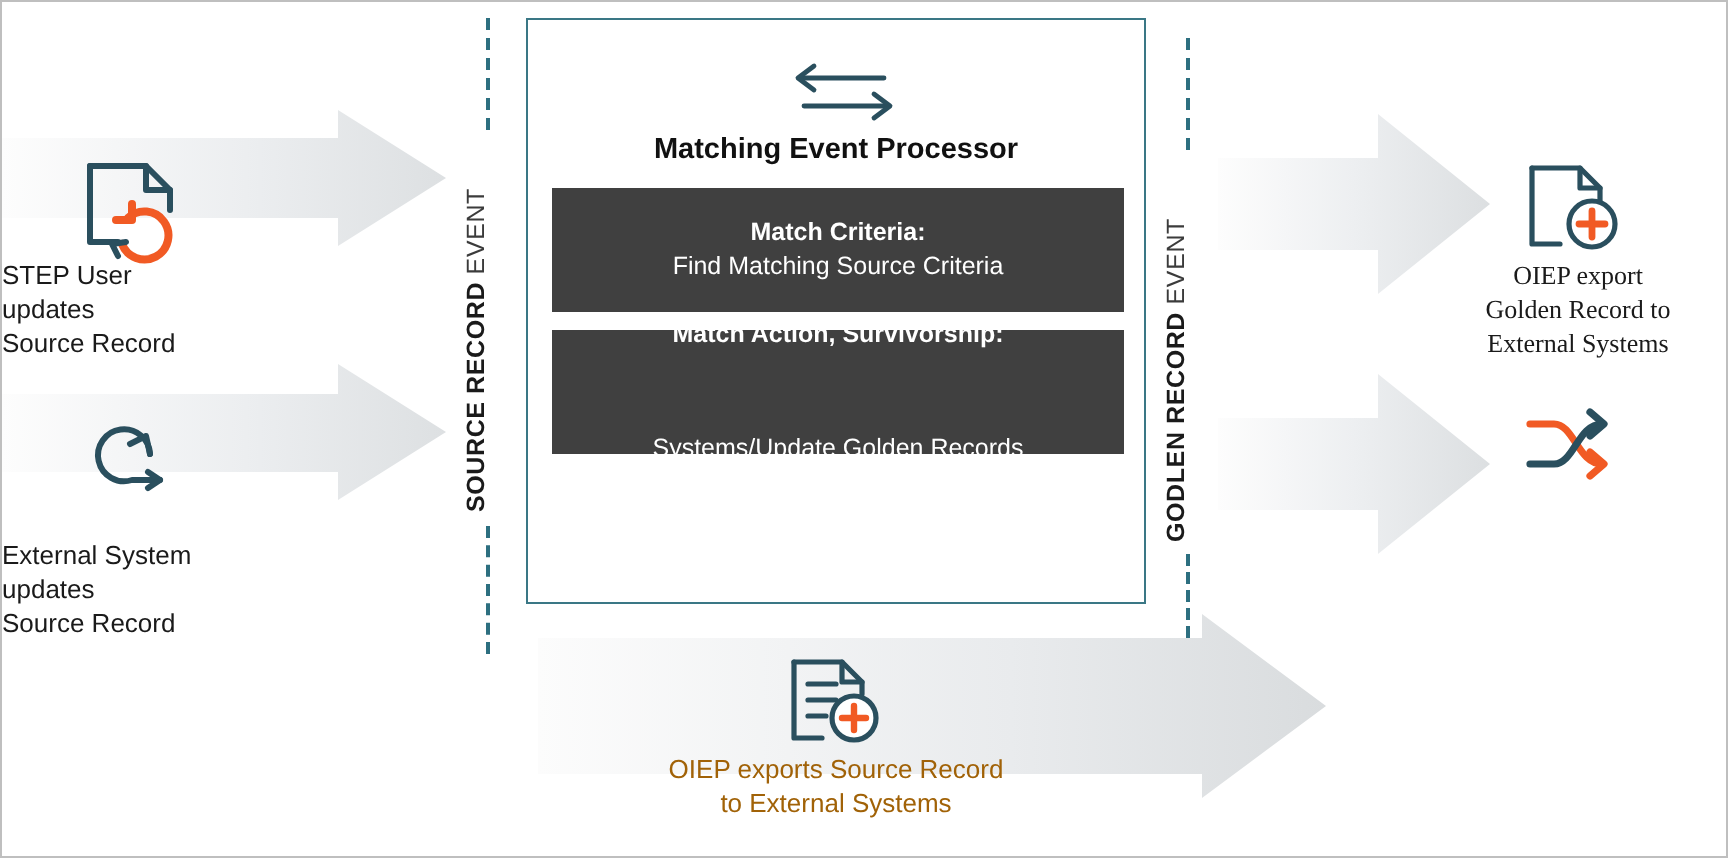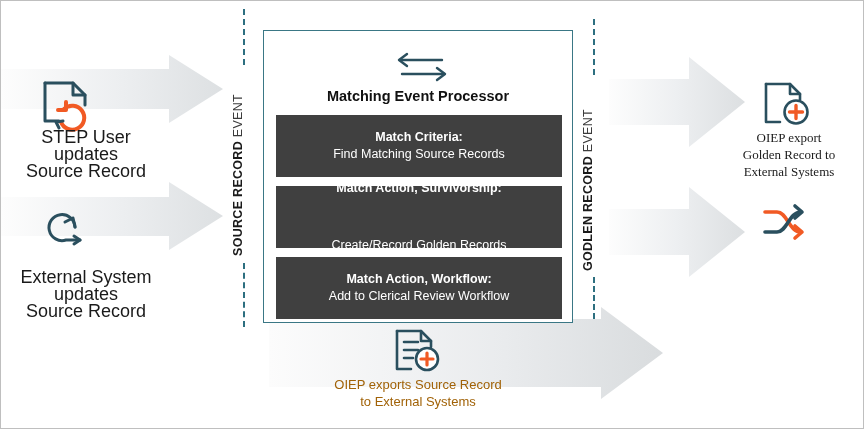--- a/index.html
+++ b/index.html
@@ -16,23 +16,23 @@
     border: 1px solid #bfbfbf;
     overflow: hidden;
   }
 
   
   .arrow-svg { position: absolute; pointer-events: none; }
 
   
   .src-label {
     position: absolute;
-    text-align: center;
+    text-align: left;
     color: #1a1a1a;
-    font-size: 18px;
+    font-size: 13px;
     line-height: 17px;
     white-space: pre-line;
   }
 
   
   .vlabel {
     position: absolute;
     transform-origin: 0 0;
     transform: rotate(-90deg);
     white-space: nowrap;
@@ -49,21 +49,20 @@
     border-left: 2px dashed #2d6f80;
   }
 
   
   #processor-box {
     position: absolute;
     left: 262px; top: 8px;
     width: 310px; height: 293px;
     border: 1.5px solid #3a7785;
     background: #ffffff;
-    margin-top: 21px;
   }
   #processor-title {
     position: absolute;
     left: 0; top: 57px; width: 100%;
     text-align: center;
     font-size: 14.5px;
     font-weight: bold;
     color: #111111;
   }
   .teal-card {
@@ -191,32 +190,28 @@
         <path d="M21,7 L13,13 L21,19" fill="none" stroke="#2a4f5e" stroke-width="2.4" stroke-linecap="round" stroke-linejoin="round"></path>
         <path d="M16,27 L58,27" fill="none" stroke="#2a4f5e" stroke-width="2.4" stroke-linecap="round"></path>
         <path d="M51,21 L59,27 L51,33" fill="none" stroke="#2a4f5e" stroke-width="2.4" stroke-linecap="round" stroke-linejoin="round"></path>
       </svg>
     </div>
 
     <div id="processor-title">Matching Event Processor</div>
 
     <div class="teal-card" style="top:84px;">
       <div class="t1">Match Criteria:</div>
-      <div class="t2">Find Matching Source Records</div>
+      <div class="t2">Find Matching Source Criteria</div>
     </div>
 
     <div class="teal-card" style="top:155px;gap:40px;">
       <div class="t1">Match Action, Survivorship:</div>
-      <div class="t2">Create/Record Golden Records</div>
+      <div class="t2">Systems/Update Golden Records</div>
     </div>
 
-    <div class="teal-card" style="top:226px;">
-      <div class="t1">Match Action, Workflow:</div>
-      <div class="t2">Add to Clerical Review Workflow</div>
-    </div>
   </div>
 
   <div class="dash-line" style="left:592px; top:18px; height:56px;"></div>
   <div class="vlabel" style="left:580px; top:270px;">
     <span class="strong">GODLEN RECORD</span><span class="light"> EVENT</span>
   </div>
   <div class="dash-line" style="left:592px; top:276px; height:42px;"></div>
 
   <div class="icon-wrap" style="left:388px; top:325px;">
     <svg width="62" height="50" viewBox="0 0 62 50">

